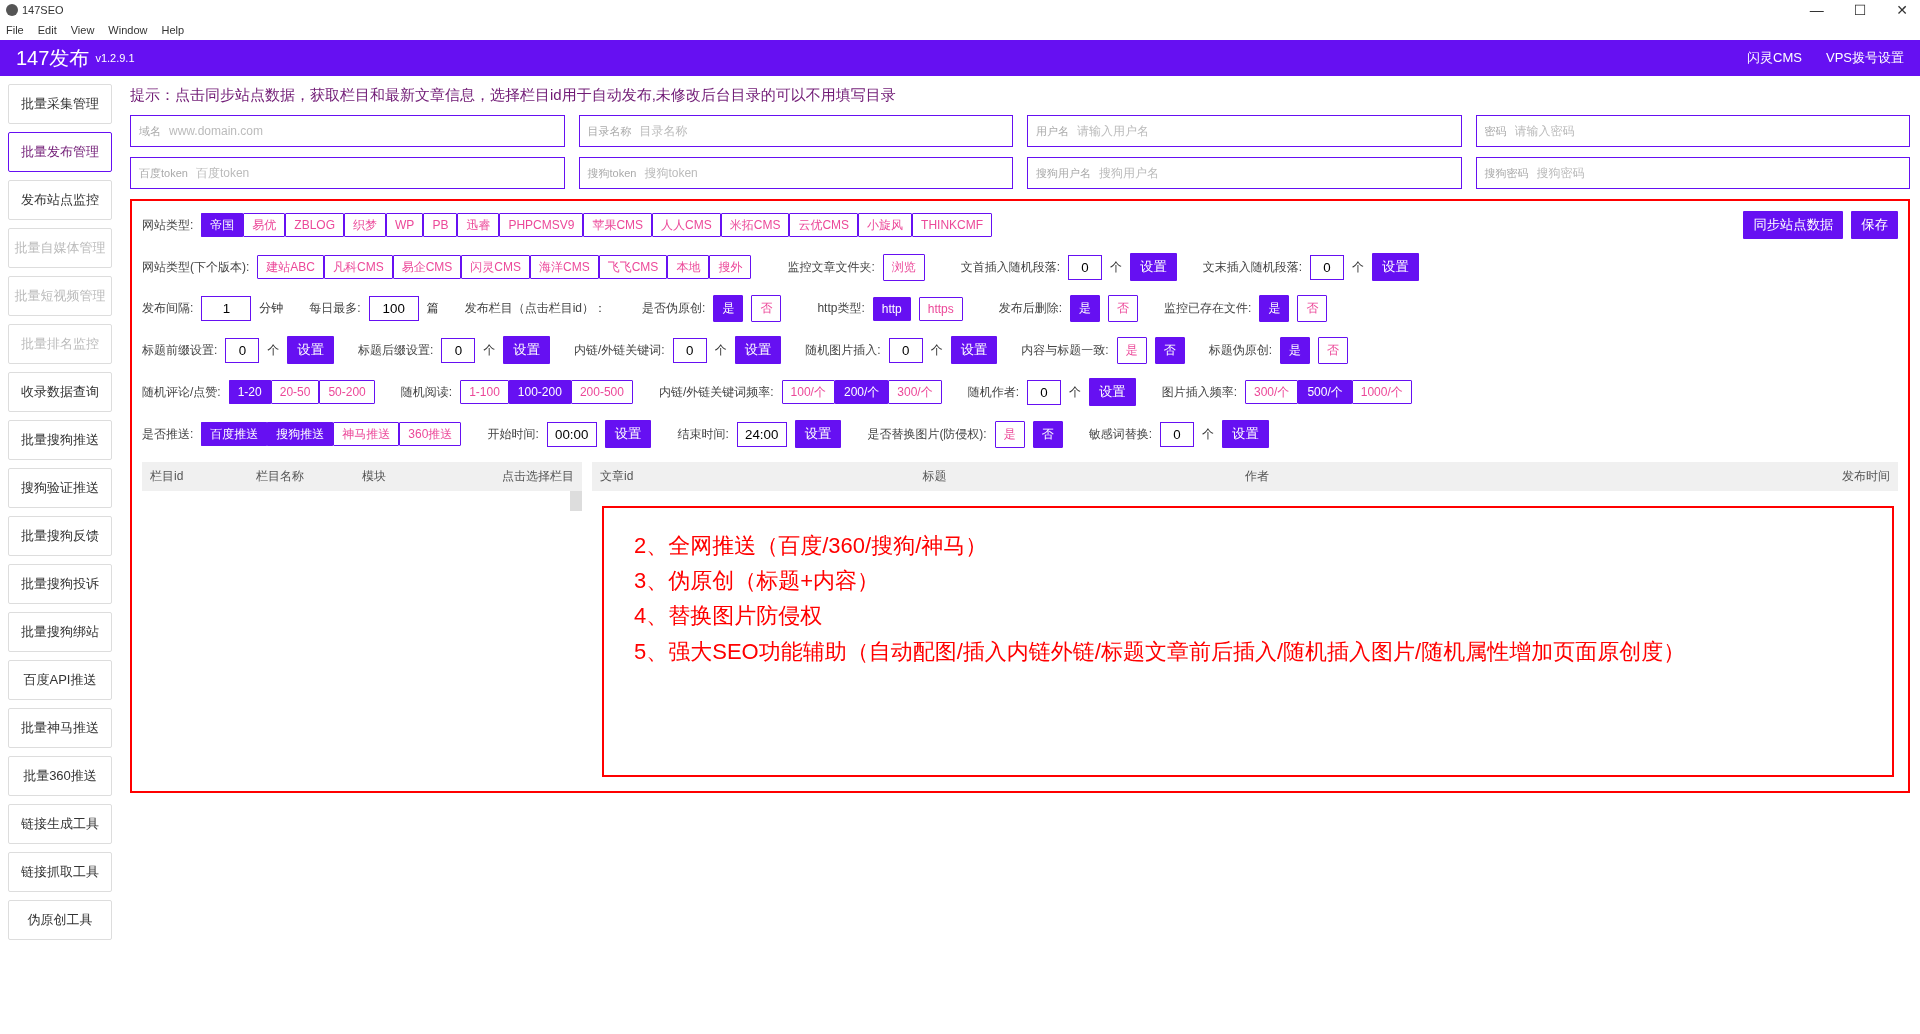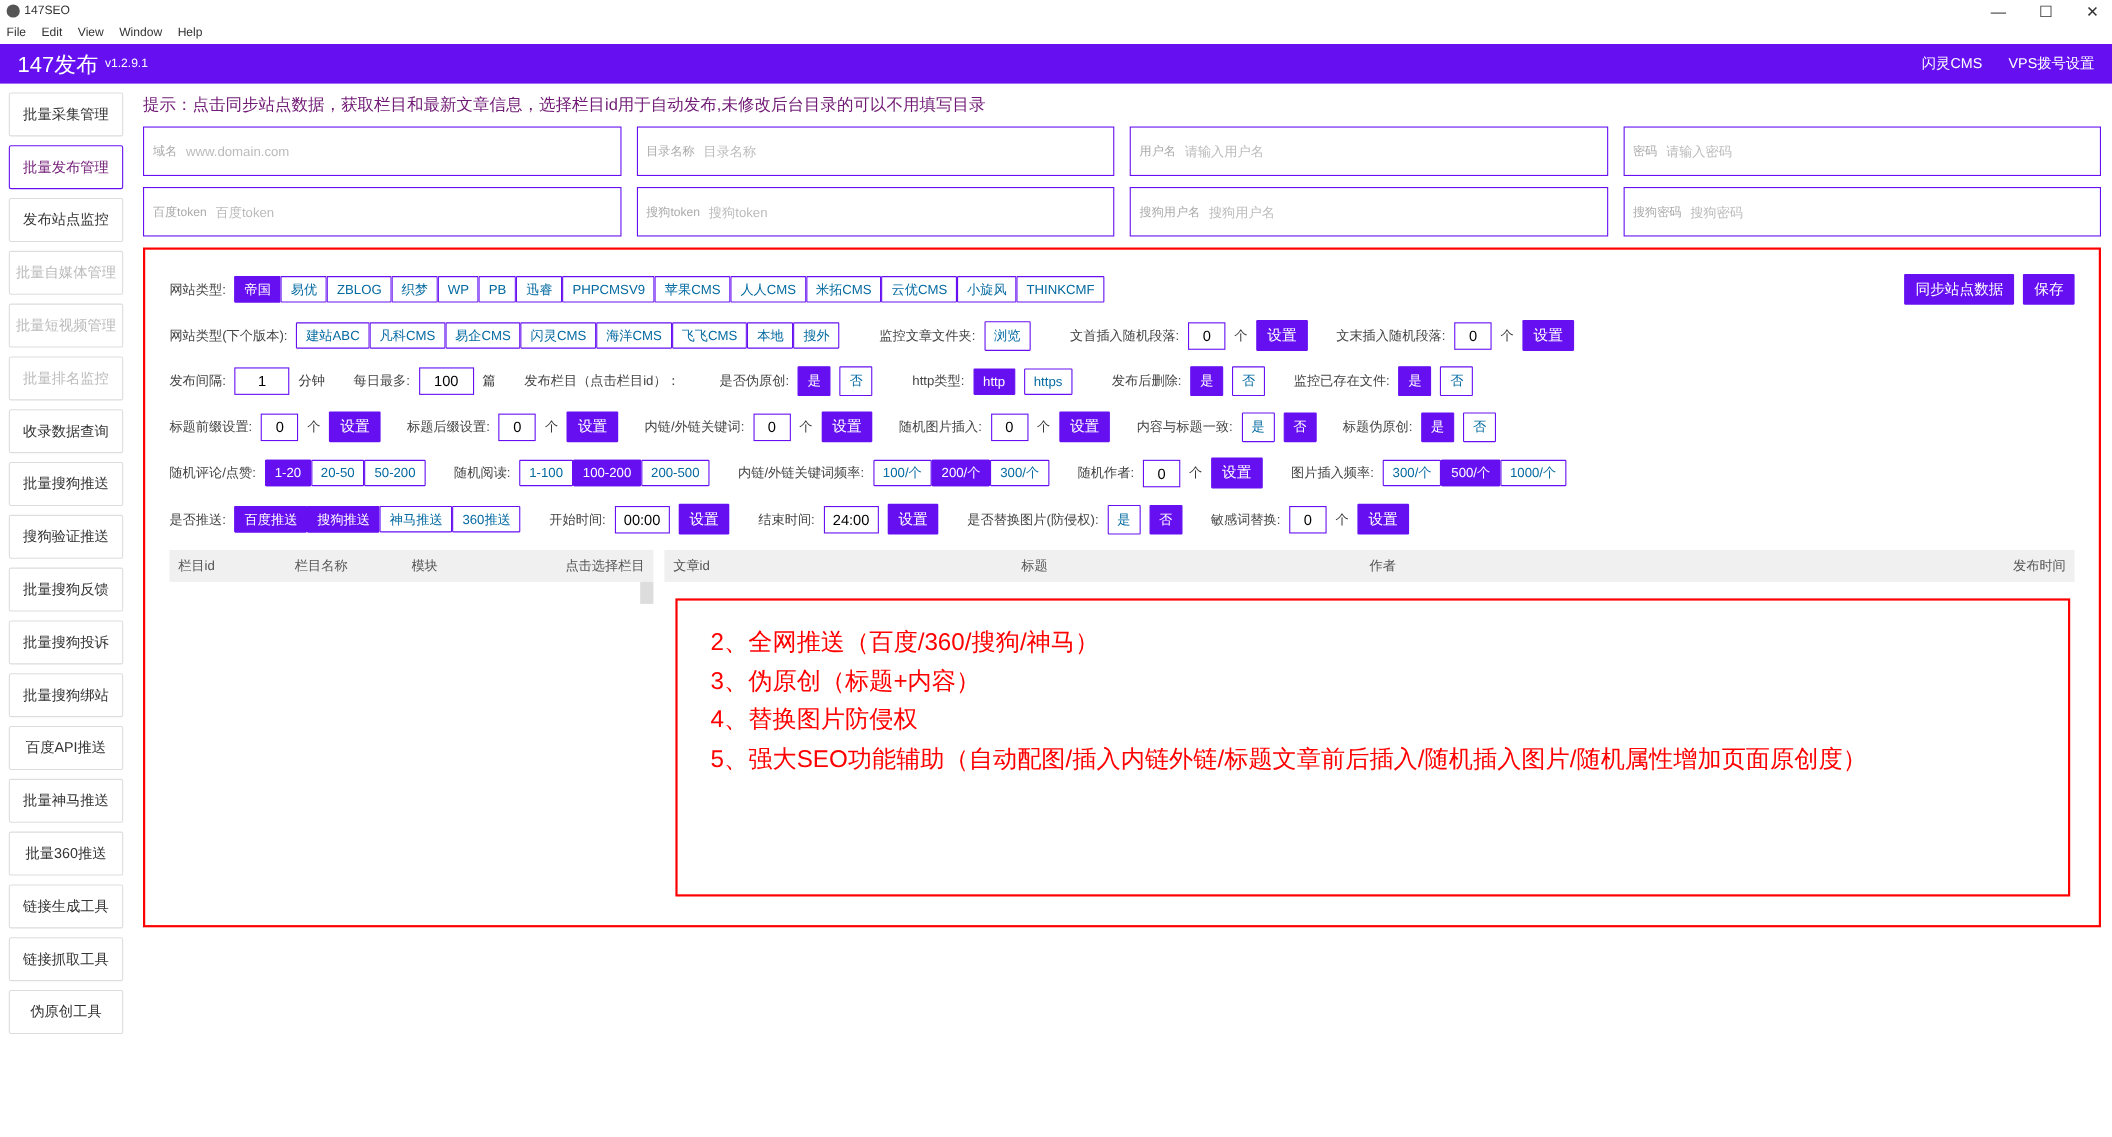--- a/index.html
+++ b/index.html
@@ -14,28 +14,28 @@
 .header .ver { font-size: 11px; margin-left: 6px; }
 .header .right { margin-left: auto; display: flex; gap: 24px; font-size: 13px; }
 .layout { display: flex; }
 .sidebar { width: 120px; padding: 8px; display: flex; flex-direction: column; gap: 8px; }
 .side-btn { border: 1px solid #ddd; background: #fff; padding: 10px 4px; text-align: center; cursor: pointer; font-size: 13px; border-radius: 2px; }
 .side-btn.disabled { color: #bbb; }
 .side-btn.active { color: #701a75; border-color: #6610f2; }
 .main { flex: 1; padding: 4px 10px 10px 10px; }
 .hint { font-size: 15px; color: #701a75; padding: 6px 0 10px 0; }
 .input-row { display: flex; gap: 14px; margin-bottom: 10px; }
-.input-box { flex: 1; border: 1px solid #6610f2; display: flex; align-items: center; height: 45px; padding: 0 8px; }
+.input-box { flex: 1; border: 1px solid #6610f2; display: flex; align-items: center; height: 32px; padding: 0 8px; }
 .input-box .lbl { color: #aaa; font-size: 11px; margin-right: 8px; white-space: nowrap; }
 .input-box input { border: none; outline: none; flex: 1; font-size: 12px; }
 .input-box input::placeholder { color: #bbb; }
-.redbox { border: 2px solid #ff0000; padding: 22px; }
+.redbox { border: 2px solid #ff0000; padding: 10px; }
 .cfg-row { display: flex; align-items: center; flex-wrap: wrap; gap: 8px; margin-bottom: 14px; font-size: 12px; }
 .cfg-row .lbl { color: #444; white-space: nowrap; }
-.tag { border: 1px solid #6610f2; padding: 4px 8px; cursor: pointer; color: #0369a1; background: #fff; border-radius: 1px; white-space: nowrap; }
+.tag { border: 1px solid #6610f2; padding: 4px 8px; cursor: pointer; color: #ec4899; background: #fff; border-radius: 1px; white-space: nowrap; }
 .tag.on { background: #6610f2; color: #fff; border-color: #6610f2; }
 .btn { background: #6610f2; color: #fff; border: none; padding: 5px 10px; cursor: pointer; border-radius: 1px; white-space: nowrap; }
 .num { border: 1px solid #6610f2; width: 50px; text-align: center; padding: 4px 2px; outline: none; }
 .spacer { flex: 1; }
 .tables { display: flex; gap: 10px; margin-top: 10px; position: relative; }
 .tbl { border: 0px solid #ccc; }
 .tbl.left { width: 440px; }
 .tbl.right { flex: 1; }
 .thead { background: #f0f0f0; display: flex; padding: 6px 8px; font-size: 12px; color: #555; }
 .th { flex: 1; }

